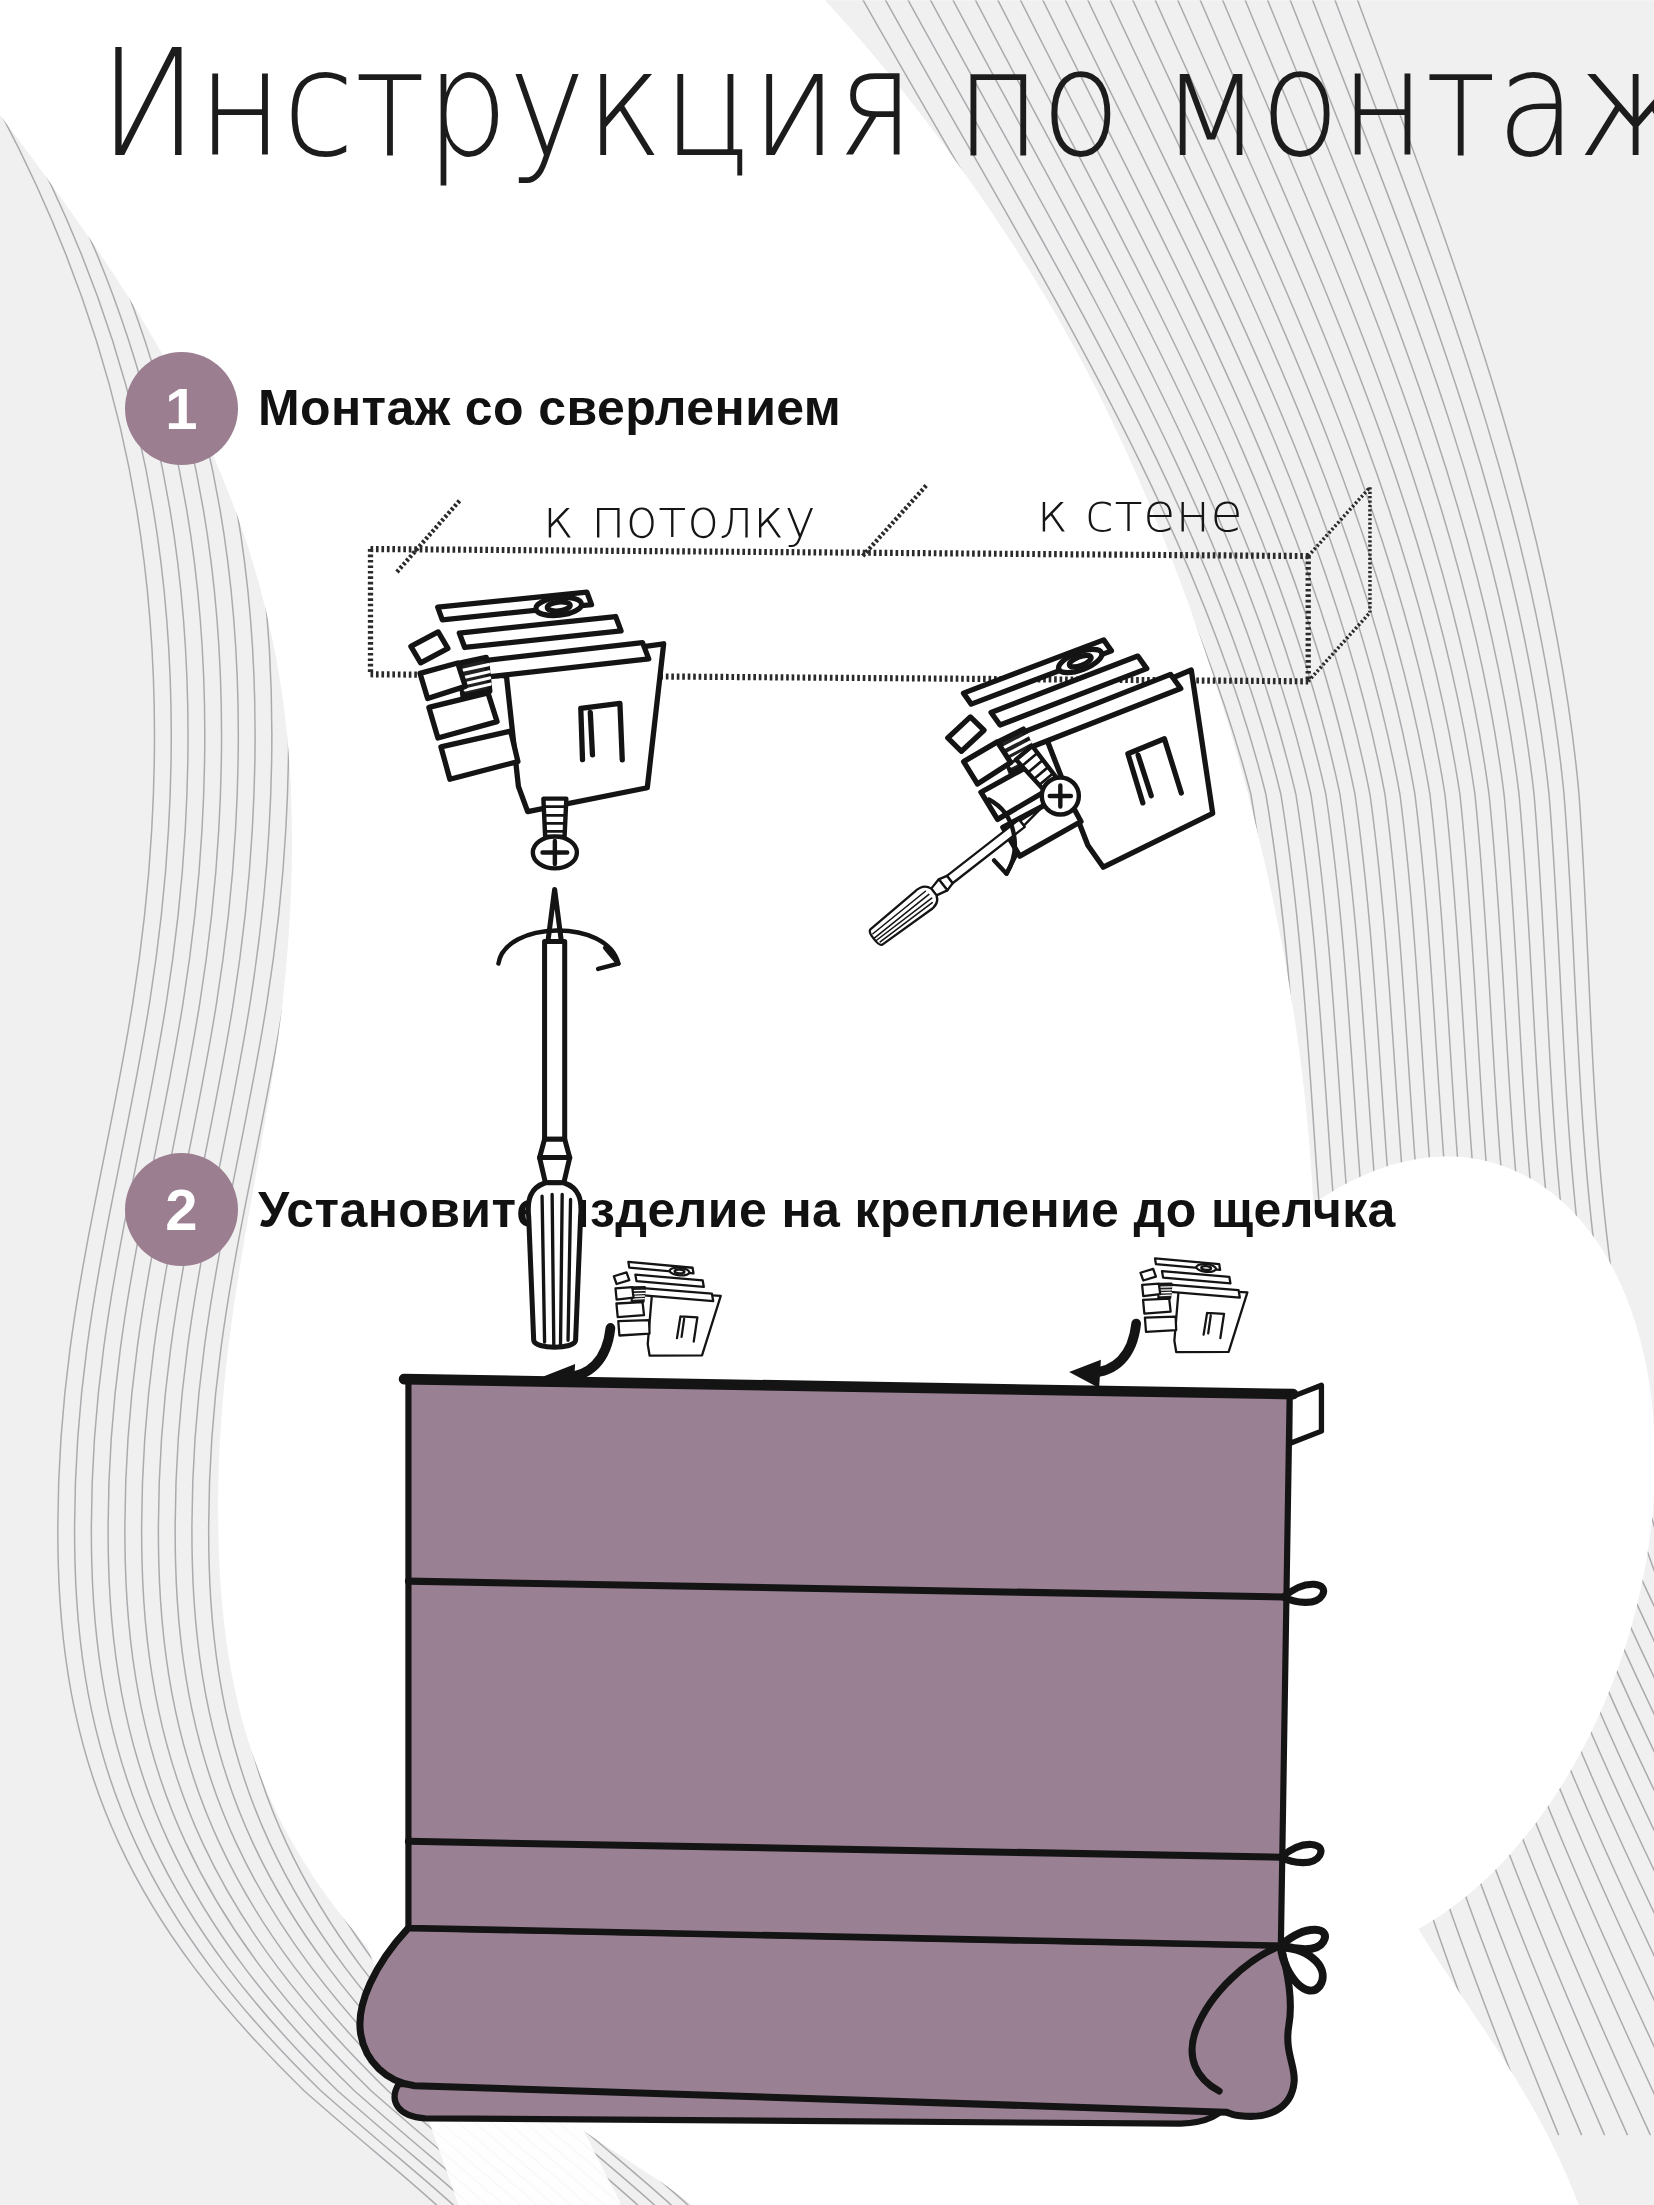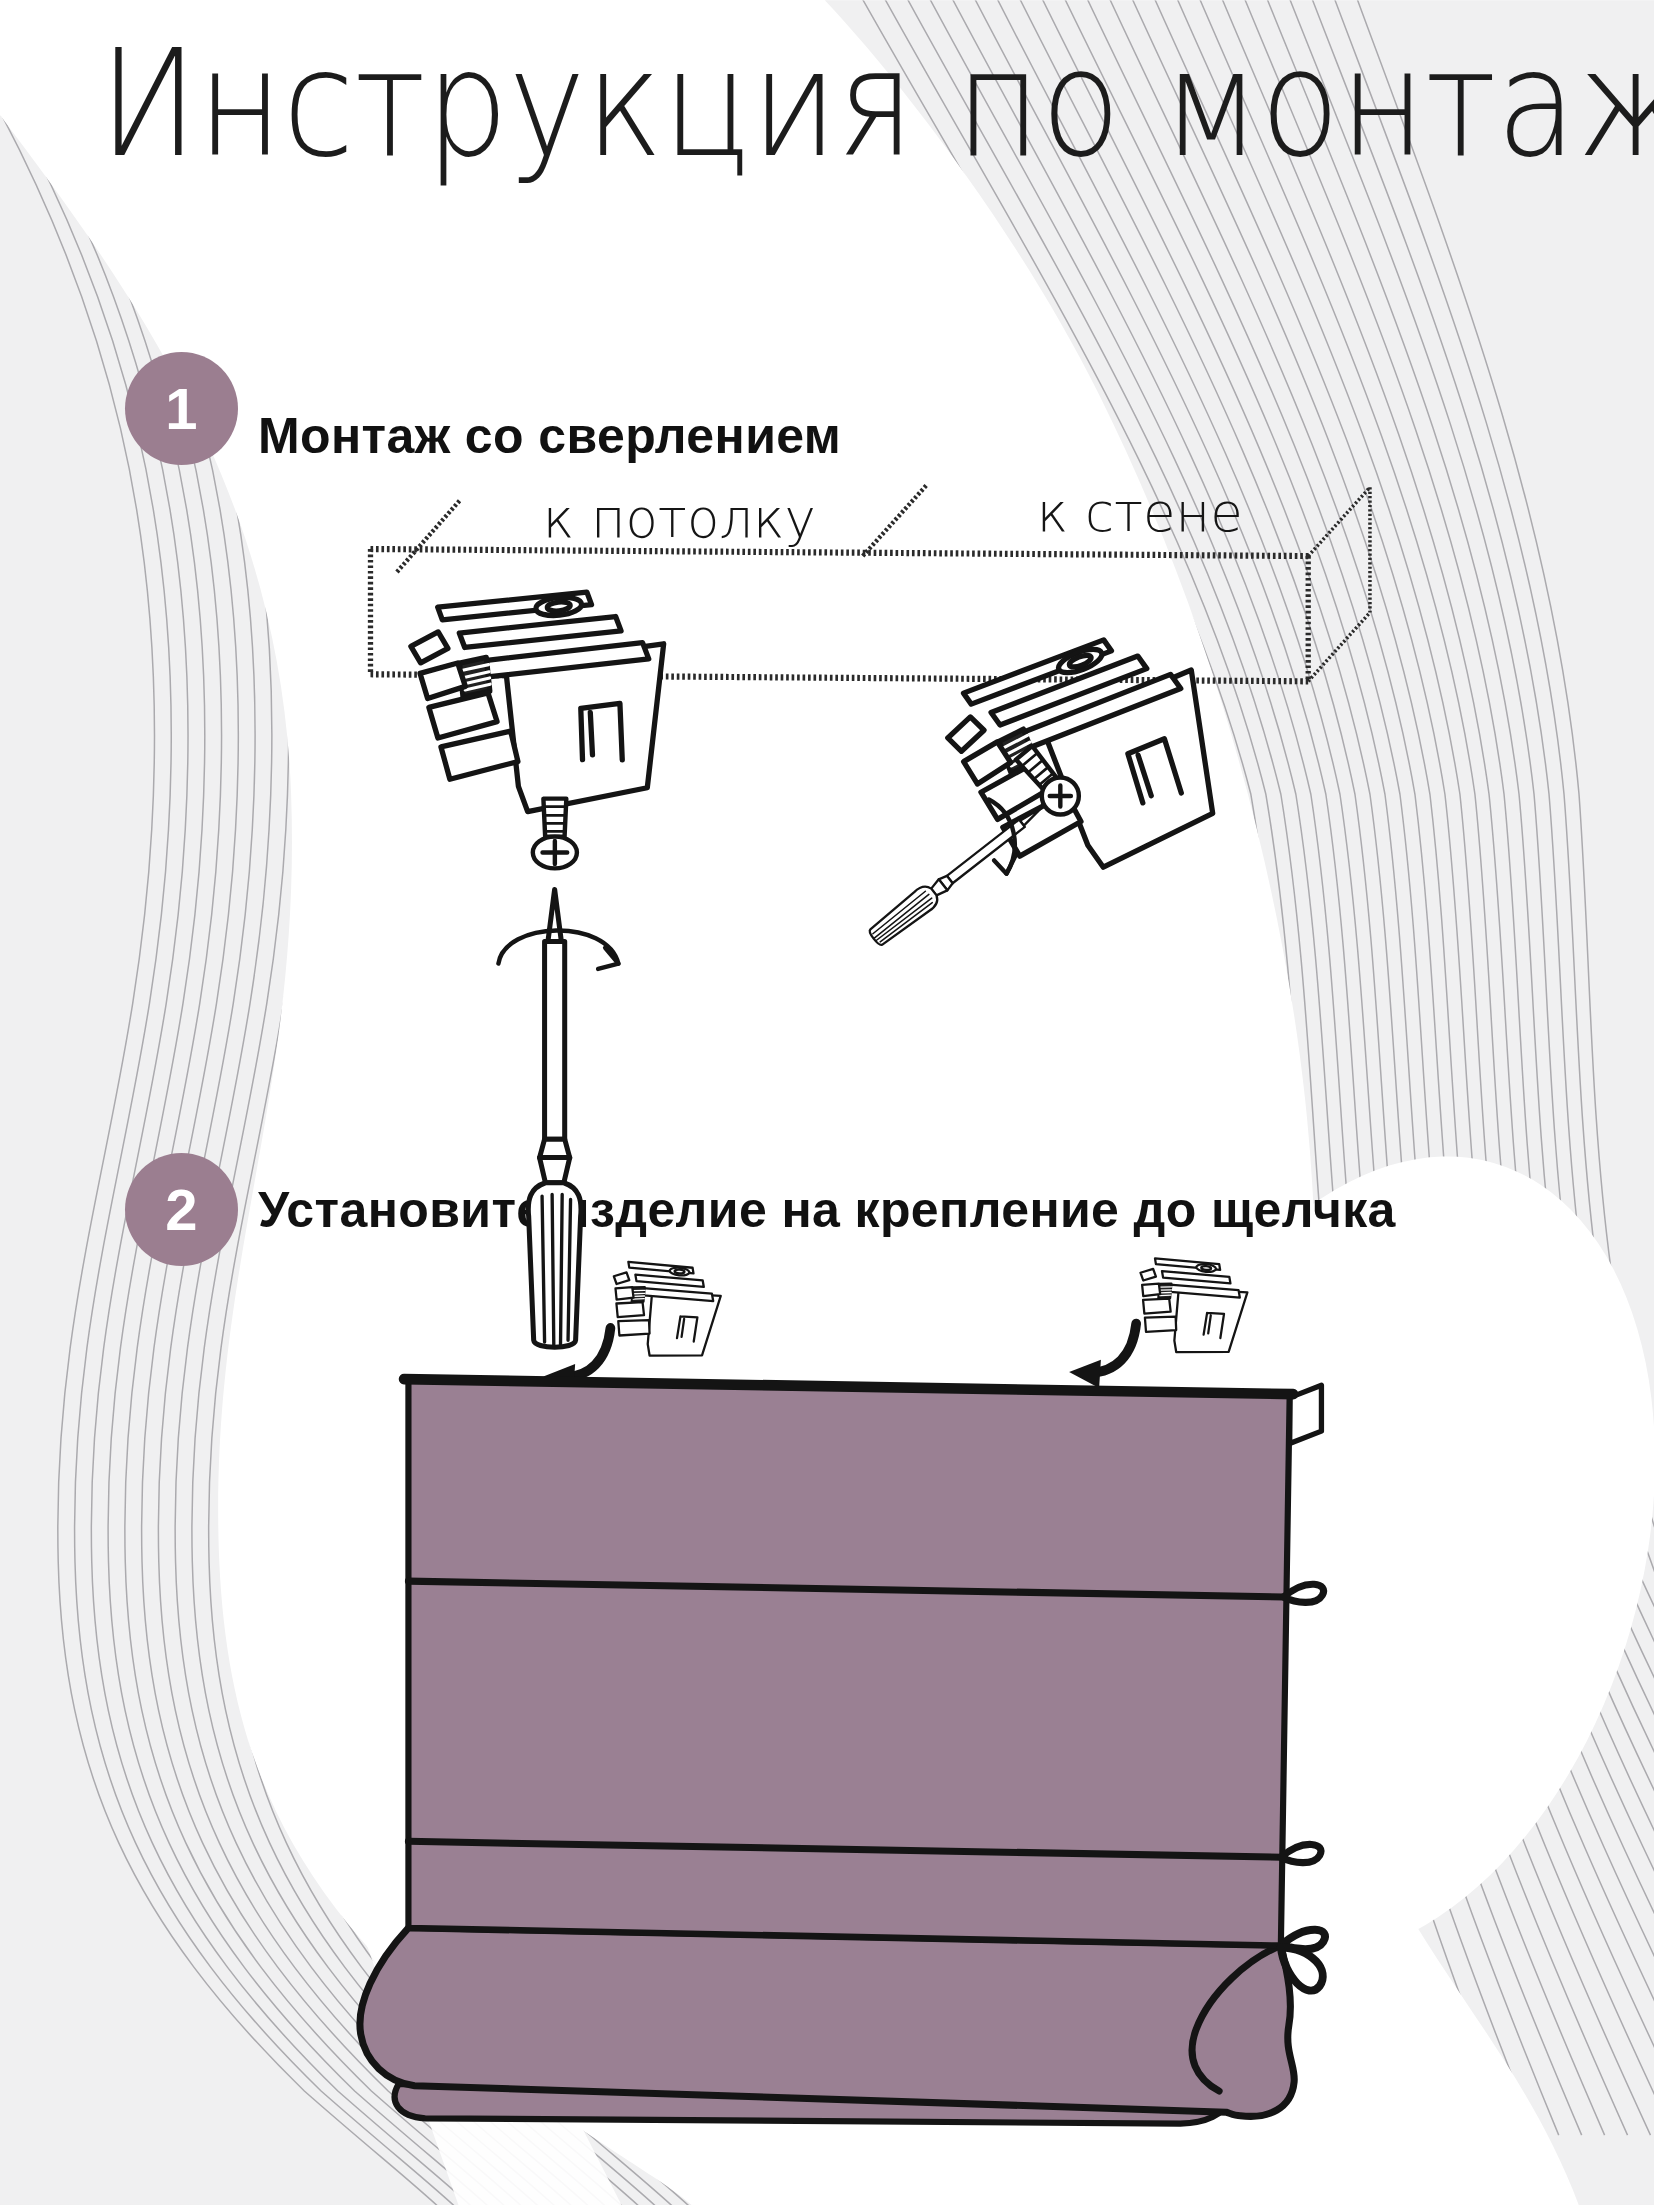--- a/index.html
+++ b/index.html
@@ -21,21 +21,21 @@
     position:absolute;width:113px;height:113px;border-radius:50%;
     background:var(--accent);color:#fff;display:flex;align-items:center;justify-content:center;
     font-size:58px;font-weight:bold;
   }
   .badge.s1{left:125px;top:352px;}
   .badge.s2{left:125px;top:1153px;}
   .step-label{
     position:absolute;left:258px;font-size:50px;font-weight:bold;color:#111;
     letter-spacing:0.4px;white-space:nowrap;
   }
-  .step-label.s1{top:379px;margin-top:28px;}
+  .step-label.s1{top:379px;}
   .step-label.s2{top:1181px;}
   .art{position:absolute;inset:0;width:1654px;height:2206px;}
   .diagram-label{
     font-family:"DejaVu Sans","Liberation Sans",sans-serif;
     font-weight:200;font-size:60px;fill:#151515;
   }
 </style>
 </head>
 <body>
 

